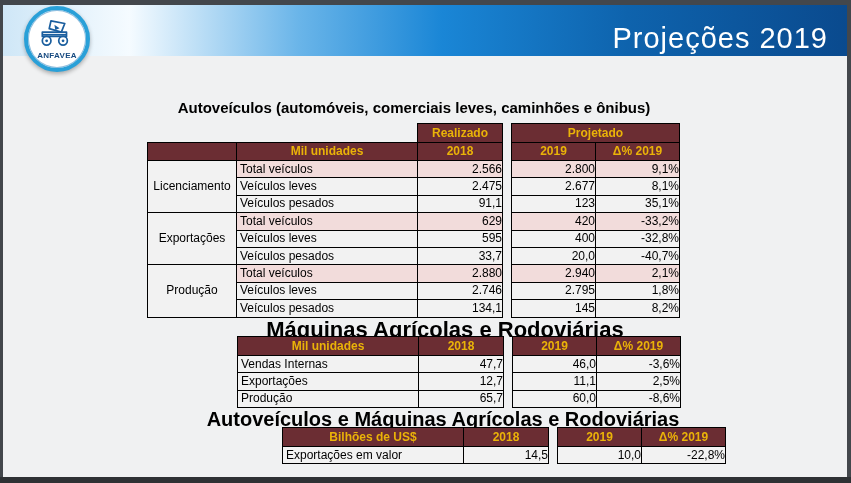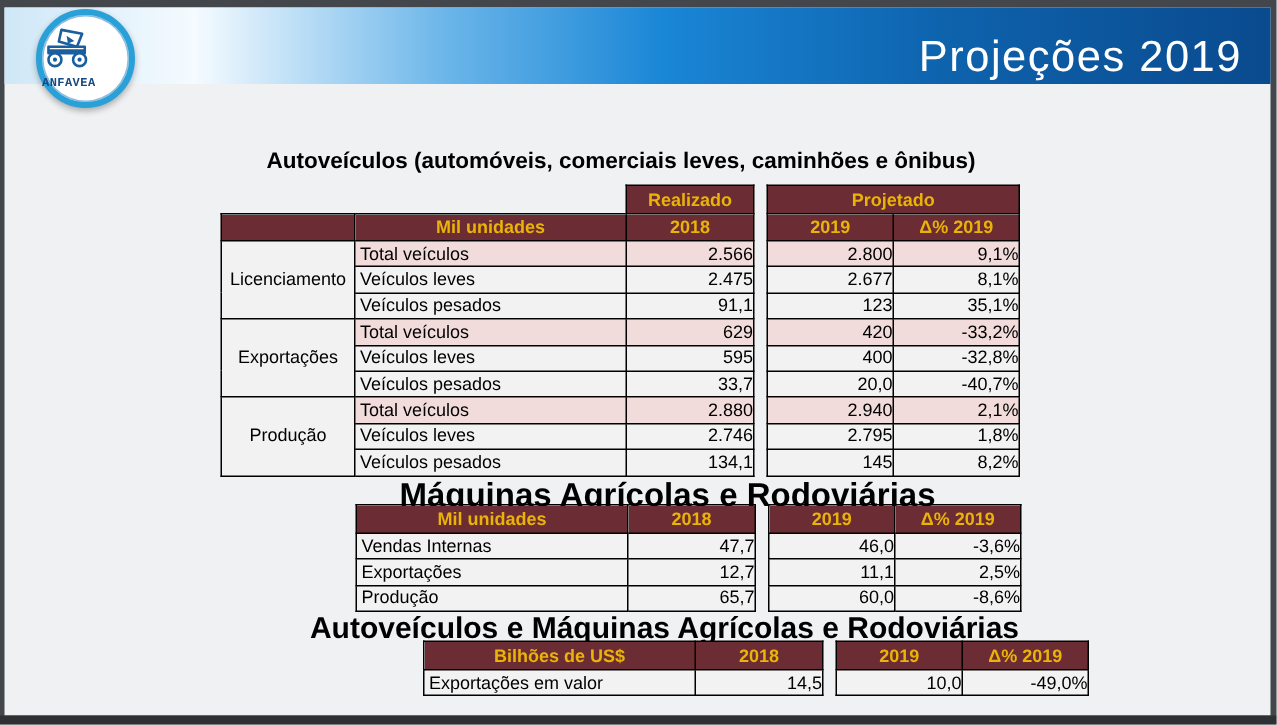--- a/index.html
+++ b/index.html
@@ -26,21 +26,21 @@
     position:absolute; right:19px; top:17px;
     font-size:29px; color:#ffffff; font-weight:400; letter-spacing:1px;
     white-space:nowrap;
   }
   .logo {
     position:absolute; left:21px; top:1px; width:66px; height:66px;
     border-radius:50%;
     background:#ffffff;
     border:4px solid #29a0d8;
     box-shadow:0 2px 4px rgba(0,0,0,.3), inset 0 0 0 1px #8fbcdd;
-    display:flex; flex-direction:column; justify-content:center;font-family:Liberation Mono, monospace;
+    display:flex; flex-direction:column; align-items:center; justify-content:center;
   }
   .logo-text {
     font-size:8px; font-weight:bold; color:#174a80; letter-spacing:.3px;
     line-height:8px; margin-top:1px;
   }
   
   .sec-title {
     position:absolute; text-align:center; color:#000; font-weight:bold;
     white-space:nowrap;
   }
@@ -256,20 +256,20 @@
       <th class="mh">2018</th>
       <td class="sp"></td>
       <th class="mh">2019</th>
       <th class="mh">Δ% 2019</th>
     </tr>
     <tr class="dr">
       <td class="lbl">Exportações em valor</td>
       <td class="val">14,5</td>
       <td class="sp"></td>
       <td class="val">10,0</td>
-      <td class="val">-49,0%</td>
+      <td class="val">-22,8%</td>
     </tr>
   </tbody>
     </table>
 
 </div>
 
 <div class="frame-bottom"></div>
 
 </body></html>

